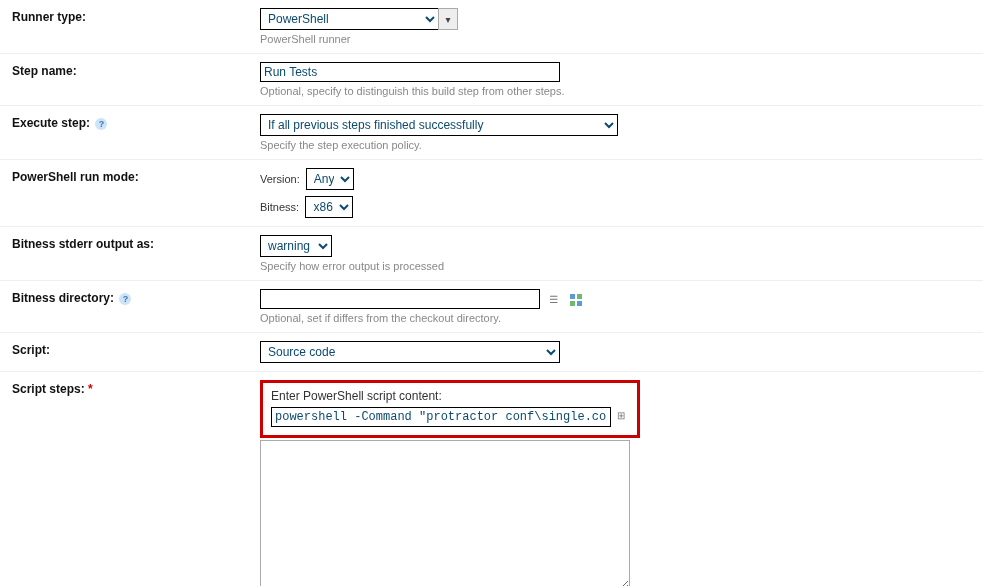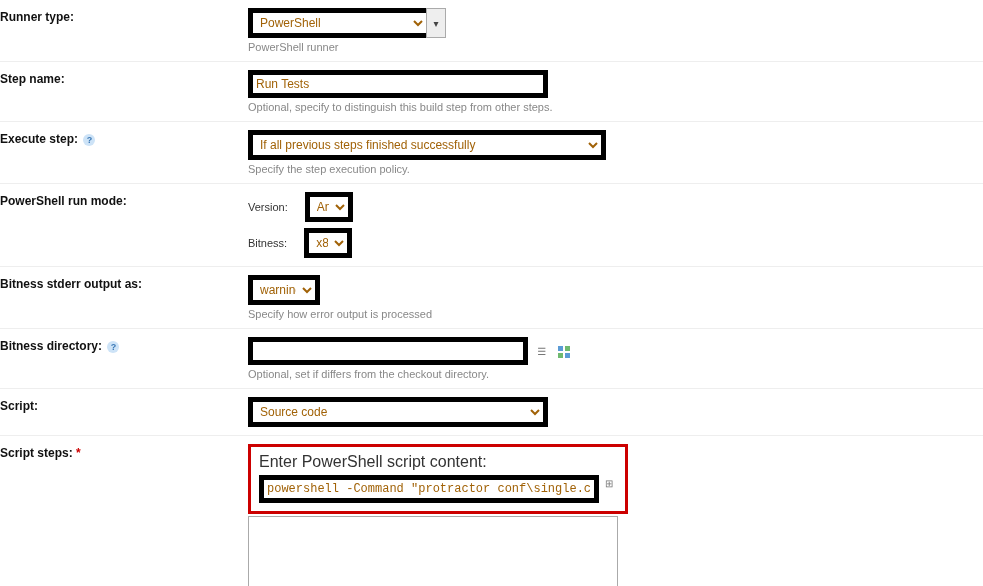--- a/index.html
+++ b/index.html
@@ -5,21 +5,21 @@
     * { box-sizing: border-box; margin: 0; padding: 0; }
     body {
       font-family: Arial, Helvetica, sans-serif;
       font-size: 12px;
       color: #333;
       background: #fff;
       width: 983px;
     }
     .form-row {
       display: flex;
-      padding: 8px 0;
+      padding: 8px 12px;
       border-bottom: 1px solid #eee;
       align-items: flex-start;
     }
     .label-col {
       width: 248px;
       flex-shrink: 0;
       font-weight: bold;
       color: #111;
       padding-top: 2px;
     }
@@ -34,23 +34,23 @@
     }
     .sub-label {
       font-size: 11px;
       color: #333;
       margin-right: 4px;
     }
     select, input[type="text"] {
       font-family: Arial, Helvetica, sans-serif;
       font-size: 12px;
       padding: 2px 3px;
-      border: 5px solid #000000;
+      border: 1px solid #000000;
       background: #fff;
-      color: #a16207;
+      color: #0c4a6e;
     }
     select.wide { width: 300px; }
     select.xwide { width: 358px; }
     select.small { width: 48px; text-align: center; }
     select.med { width: 60px; }
     input.text-wide { width: 300px; }
     input.text-med { width: 280px; }
     textarea {
       font-family: "Courier New", monospace;
       font-size: 12px;
@@ -83,21 +83,21 @@
       vertical-align: middle;
       margin-left: 4px;
       cursor: pointer;
     }
     .highlight-box {
       border: 3px solid #c00;
       padding: 6px 8px 8px 8px;
       display: inline-block;
       margin-bottom: 2px;
     }
-    .inline-group { display: flex; align-items: center; gap: 13px; margin-bottom: 6px; }
+    .inline-group { display: flex; align-items: center; gap: 2px; margin-bottom: 6px; }
     .after-icon {
       display: inline-block;
       width: 12px;
       height: 12px;
       margin-left: 6px;
       vertical-align: middle;
       font-size: 10px;
       color: #777;
     }
     .select-arrow-box {
@@ -211,21 +211,21 @@
   </div>
 </div>
 
 <div class="form-row">
   <div class="label-col">
     <span>Script steps:</span>
     <span class="required">*</span>
   </div>
   <div class="field-col">
     <div class="highlight-box">
-      <div style="font-size:16px; margin-bottom:4px;">Enter PowerShell script content:</div>
+      <div style="font-size:12px; margin-bottom:4px;">Enter PowerShell script content:</div>
       <div style="display:flex; align-items:flex-start;">
         <input type="text" style="width: 340px; font-family: &quot;Courier New&quot;, monospace;" value="powershell -Command &quot;protractor conf\single.conf.js&quot;">
         <span class="after-icon" style="margin-top:3px;">⊞</span>
       </div>
     </div>
     <div>
       <textarea style=""></textarea>
     </div>
     
   </div>

